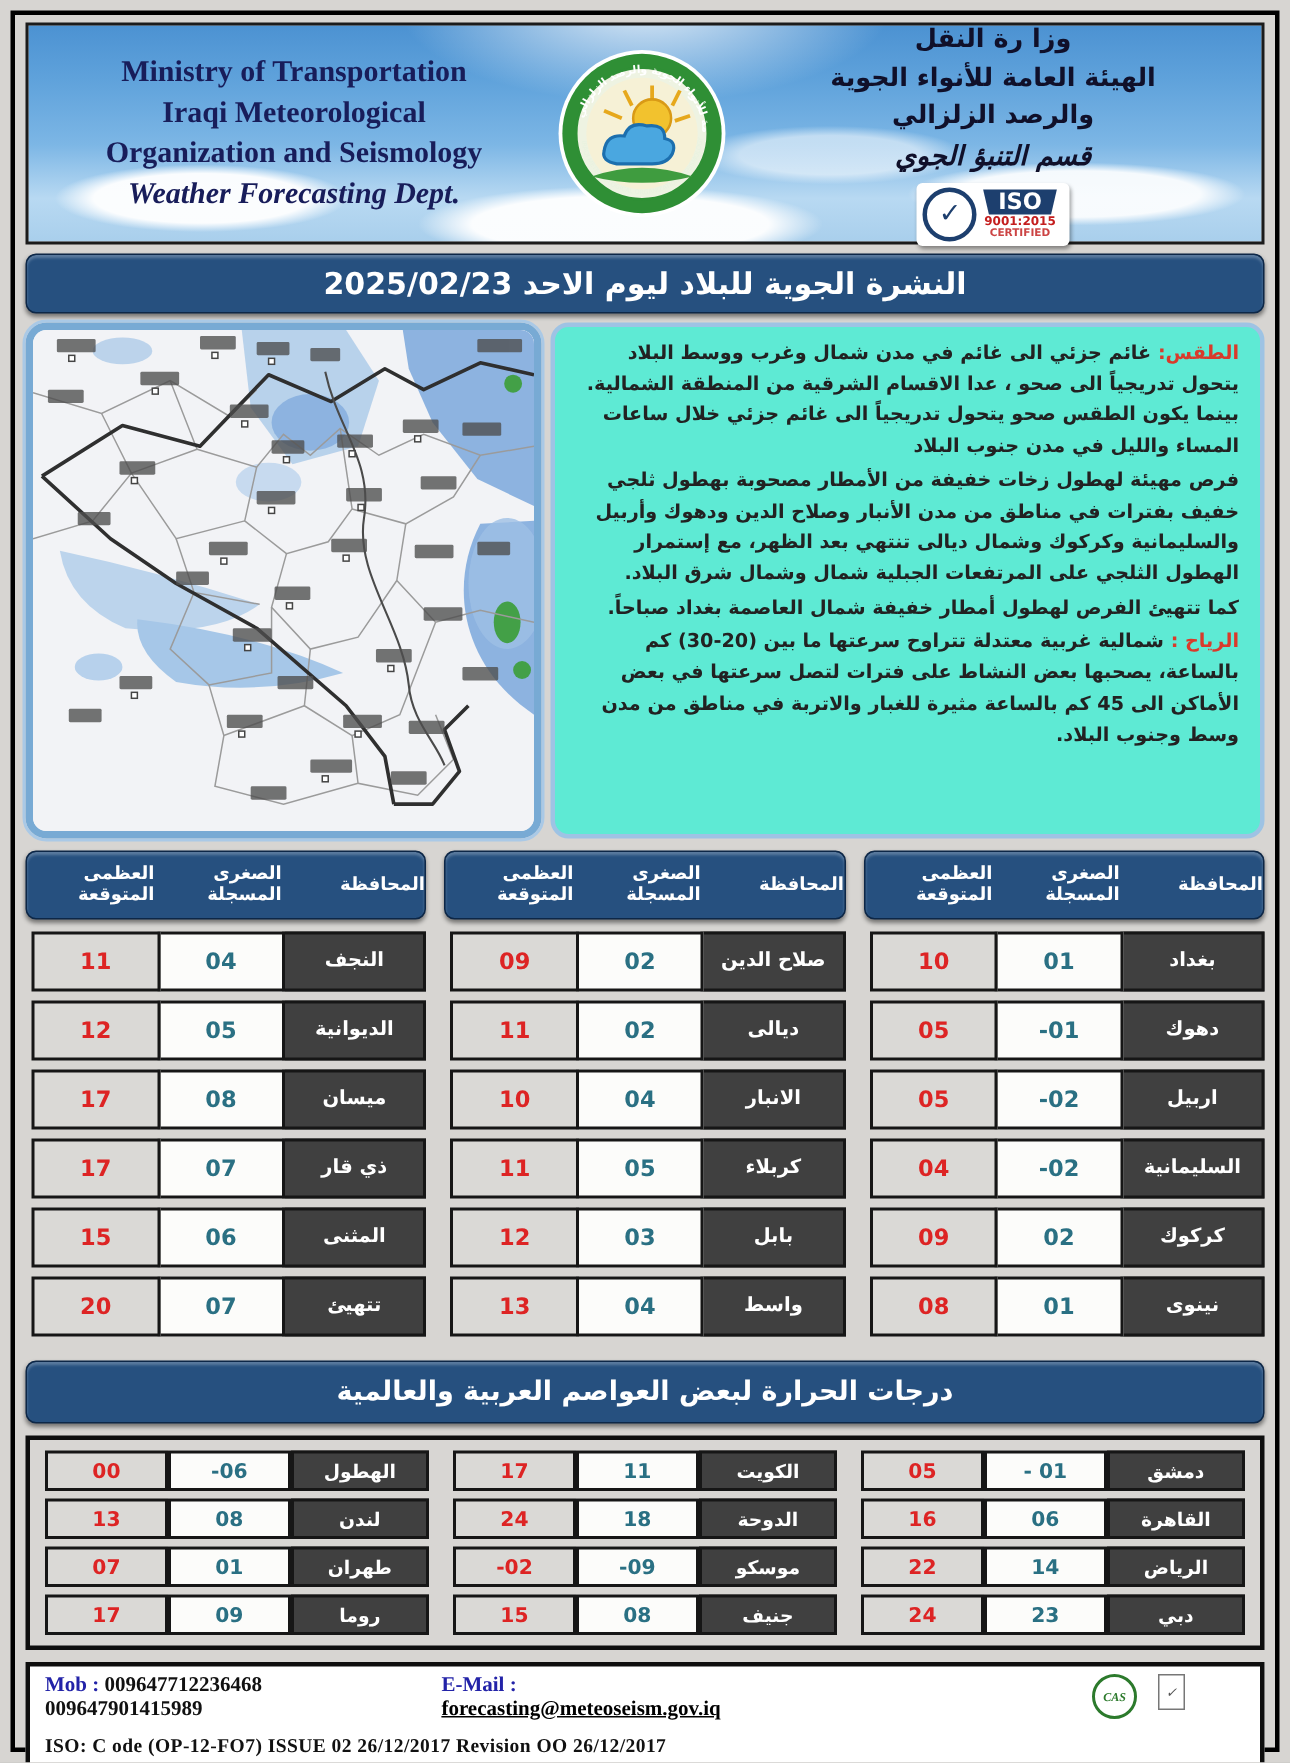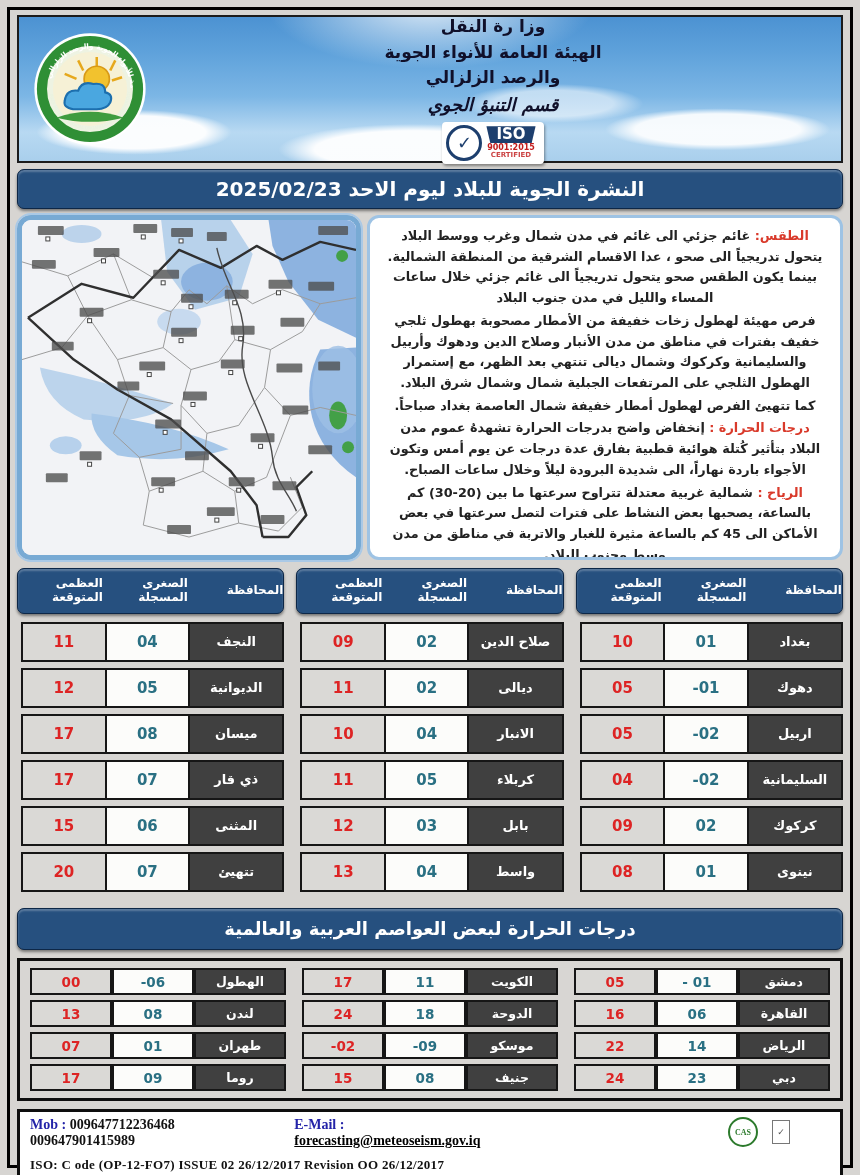--- a/index.html
+++ b/index.html
@@ -38,22 +38,22 @@
   
   .navbar{background:#26507f;border:1px solid #0d2747;border-radius:7px;color:#fff;
           font-weight:bold;text-align:center;box-shadow:inset 0 2px 2px rgba(255,255,255,.25), 0 2px 3px rgba(0,0,0,.45);}
   .titlebar{margin-top:6px;height:38px;line-height:38px;font-size:20px;direction:rtl;}
 
   
   .content{margin-top:6px;display:flex;gap:6px;height:345px;}
   .mappanel{width:344px;flex:0 0 auto;border:5px solid #78aad4;outline:2px solid #aac9e6;border-radius:14px;
             background:#f2f3f6;overflow:hidden;box-sizing:border-box;}
   .mappanel svg{display:block;width:100%;height:100%;}
-  .textpanel{flex:1;background:#ffffff;border:3px solid #9ec3e4;border-radius:12px;box-sizing:border-box;
-             padding:8px 14px;direction:rtl;text-align:center;color:#222;font-size:12.8px;font-weight:700;
+  .textpanel{flex:1;background:#5eead4;border:3px solid #9ec3e4;border-radius:12px;box-sizing:border-box;
+             padding:8px 14px;direction:rtl;text-align:right;color:#222;font-size:12.8px;font-weight:700;
              line-height:1.62;overflow:hidden;}
   .textpanel p{margin:0 0 2px 0;}
   .kw{color:#d93a2b;}
 
   
   .tgroups{margin-top:8px;display:flex;gap:12px;direction:rtl;}
   .tgroup{flex:1;}
   .ghead{display:flex;height:44px;align-items:center;font-size:12px;line-height:1.15;}
   .ghead span{display:block;text-align:right;}
   .gh-city{width:36%;}.gh-min{width:32%;}.gh-max{width:32%;}
@@ -77,34 +77,40 @@
 
   
   .footer{margin-top:8px;background:#fff;border:3px solid #0e0e0e;padding:5px 10px;display:flex;gap:10px;
           font-family:"Liberation Serif",serif;}
   .f-left{flex:1;}
   .f-line1{font-size:14px;font-weight:bold;color:#111;display:flex;gap:26px;align-items:baseline;}
   .f-lab{color:#2323a8;}
   .f-link{color:#000000;text-decoration:underline;}
   .f-line2{margin-top:8px;font-size:13px;font-weight:bold;color:#111;letter-spacing:.3px;}
   .f-right{width:300px;text-align:center;}
-  .f-icons{display:flex;justify-content:flex-end;gap:14px;align-items:center;padding-right:40px;}
+  .f-icons{display:flex;justify-content:flex-end;gap:14px;padding-right:40px;font-style:italic;}
   .cas-logo{width:26px;height:26px;border-radius:50%;border:2px solid #2c7a2c;display:flex;align-items:center;
             justify-content:center;font-size:8px;color:#2c7a2c;font-weight:bold;}
   .ukas-logo{width:16px;height:22px;border:1px solid #777;display:flex;align-items:center;justify-content:center;
              font-size:9px;color:#555;}
   .f-cert{font-family:"Liberation Sans",sans-serif;font-size:13px;color:#222;margin-top:2px;}
 </style>
 </head>
 <body>
 
 <div class="page">
  <div class="frame">
 
   <div class="header">
+    <div class="h-left">
+      <div>Ministry of Transportation</div>
+      <div>Iraqi Meteorological</div>
+      <div>Organization and Seismology</div>
+      <div class="it">Weather Forecasting Dept.</div>
+    </div>
 
     <svg class="logo" viewBox="-70 -70 140 140">
       <circle r="66" fill="#ffffff"></circle>
       <circle r="63" fill="#2f8f35"></circle>
       <circle r="52" fill="#eef3e2" stroke="#2f8f35" stroke-width="2"></circle>
       <defs>
         <path id="arcT" d="M -48 0 A 48 48 0 0 1 48 0"></path>
         <path id="arcB" d="M -48 0 A 48 48 0 0 0 48 0"></path>
       </defs>
       <text font-size="8.5" fill="#ffffff" font-weight="bold"><textPath href="#arcT" startOffset="8%">الهيئة العامة للأنواء الجوية والرصد الزلزالي</textPath></text>
@@ -246,21 +252,20 @@
                 <rect x="138" y="269" width="4" height="4"></rect>
           </g>
         </g>
       </svg>
     </div>
 
     <div class="textpanel">
       <p><span class="kw">الطقس:</span><span> غائم جزئي الى غائم في مدن شمال وغرب ووسط البلاد يتحول تدريجياً الى صحو ، عدا الاقسام الشرقية من المنطقة الشمالية. بينما يكون الطقس صحو يتحول تدريجياً الى غائم جزئي خلال ساعات المساء والليل في مدن جنوب البلاد</span></p>
       <p><span>فرص مهيئة لهطول زخات خفيفة من الأمطار مصحوبة بهطول ثلجي خفيف بفترات في مناطق من مدن الأنبار وصلاح الدين ودهوك وأربيل والسليمانية وكركوك وشمال ديالى تنتهي بعد الظهر، مع إستمرار الهطول الثلجي على المرتفعات الجبلية شمال وشمال شرق البلاد.</span></p>
       <p><span>كما تتهيئ الفرص لهطول أمطار خفيفة شمال العاصمة بغداد صباحاً.</span></p>
-      <p><span class="kw">درجات الحرارة :</span><span> إنخفاض واضح بدرجات الحرارة تشهدهُ عموم مدن البلاد بتأثير كُتلة هوائية قطبية بفارق عدة درجات عن يوم أمس وتكون الأجواء باردة نهاراً، الى شديدة البرودة ليلاً وخلال ساعات الصباح.</span></p>
       <p><span class="kw">الرياح :</span><span> شمالية غربية معتدلة تتراوح سرعتها ما بين (20-30) كم بالساعة، يصحبها بعض النشاط على فترات لتصل سرعتها في بعض الأماكن الى 45 كم بالساعة مثيرة للغبار والاتربة في مناطق من مدن وسط وجنوب البلاد.</span></p>
 
     </div>
   </div>
 
   <div class="tgroups">
 
     <div class="tgroup">
       <div class="navbar ghead">
         <span class="gh-city">المحافظة</span>

